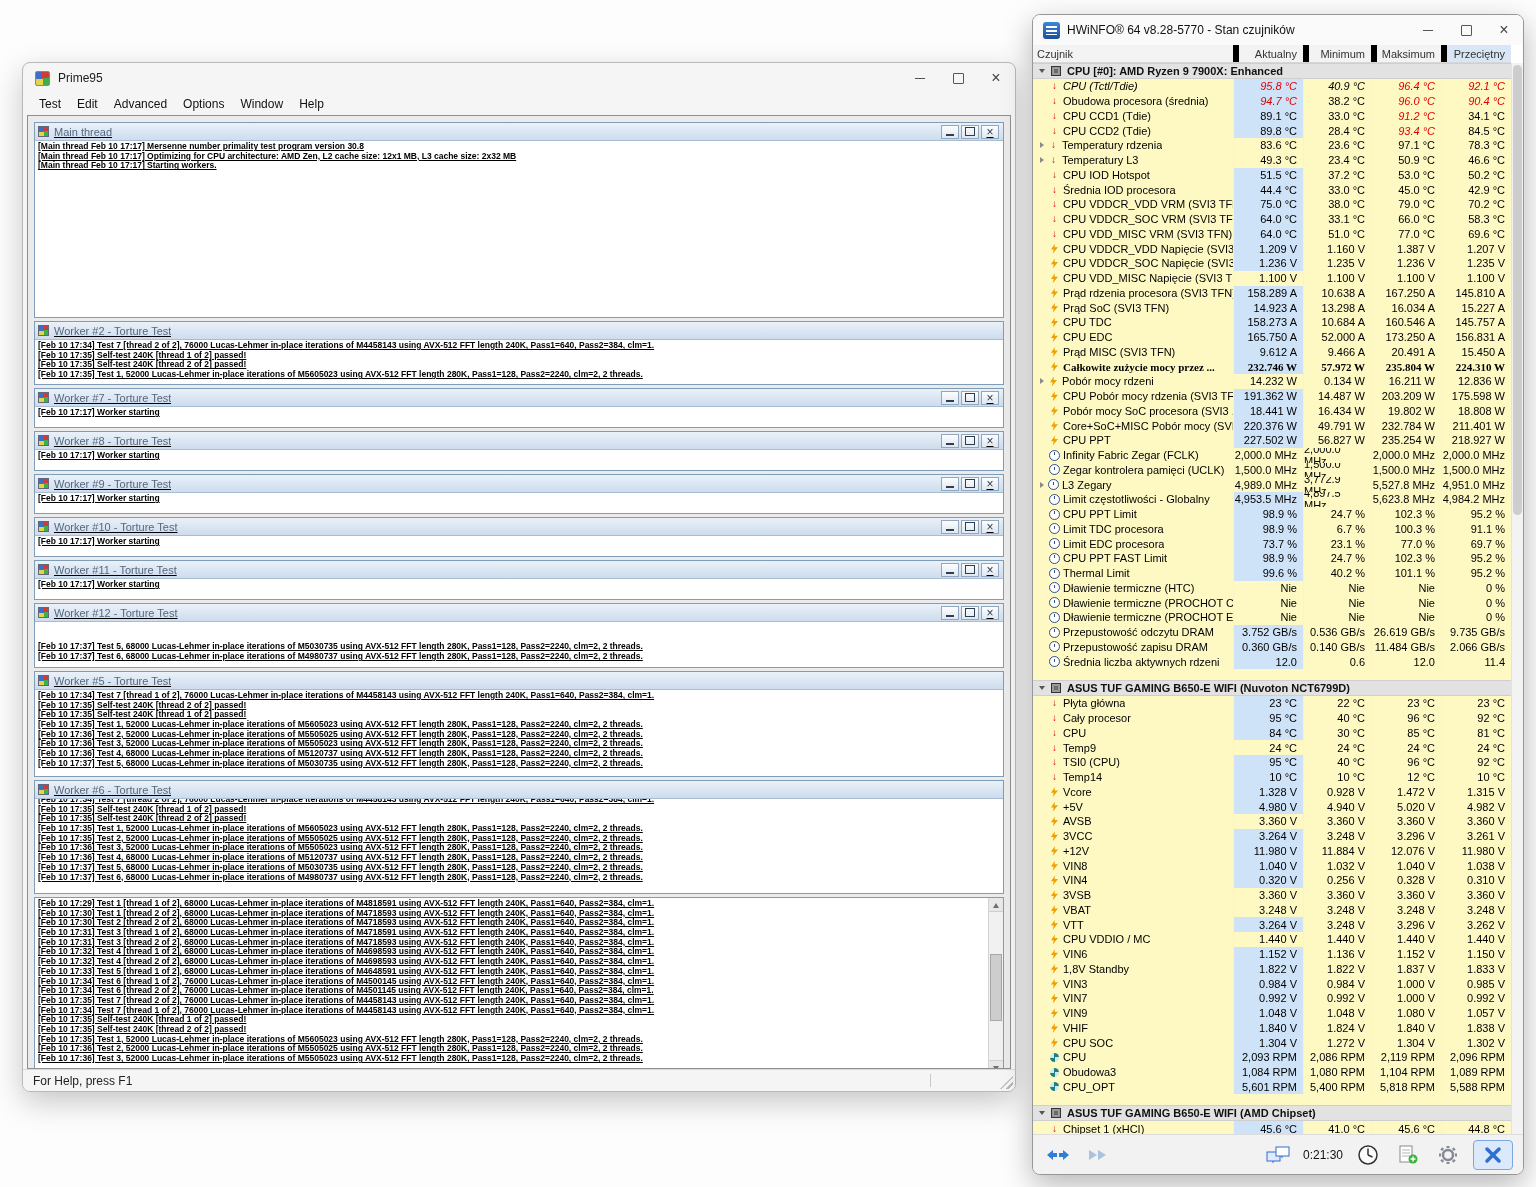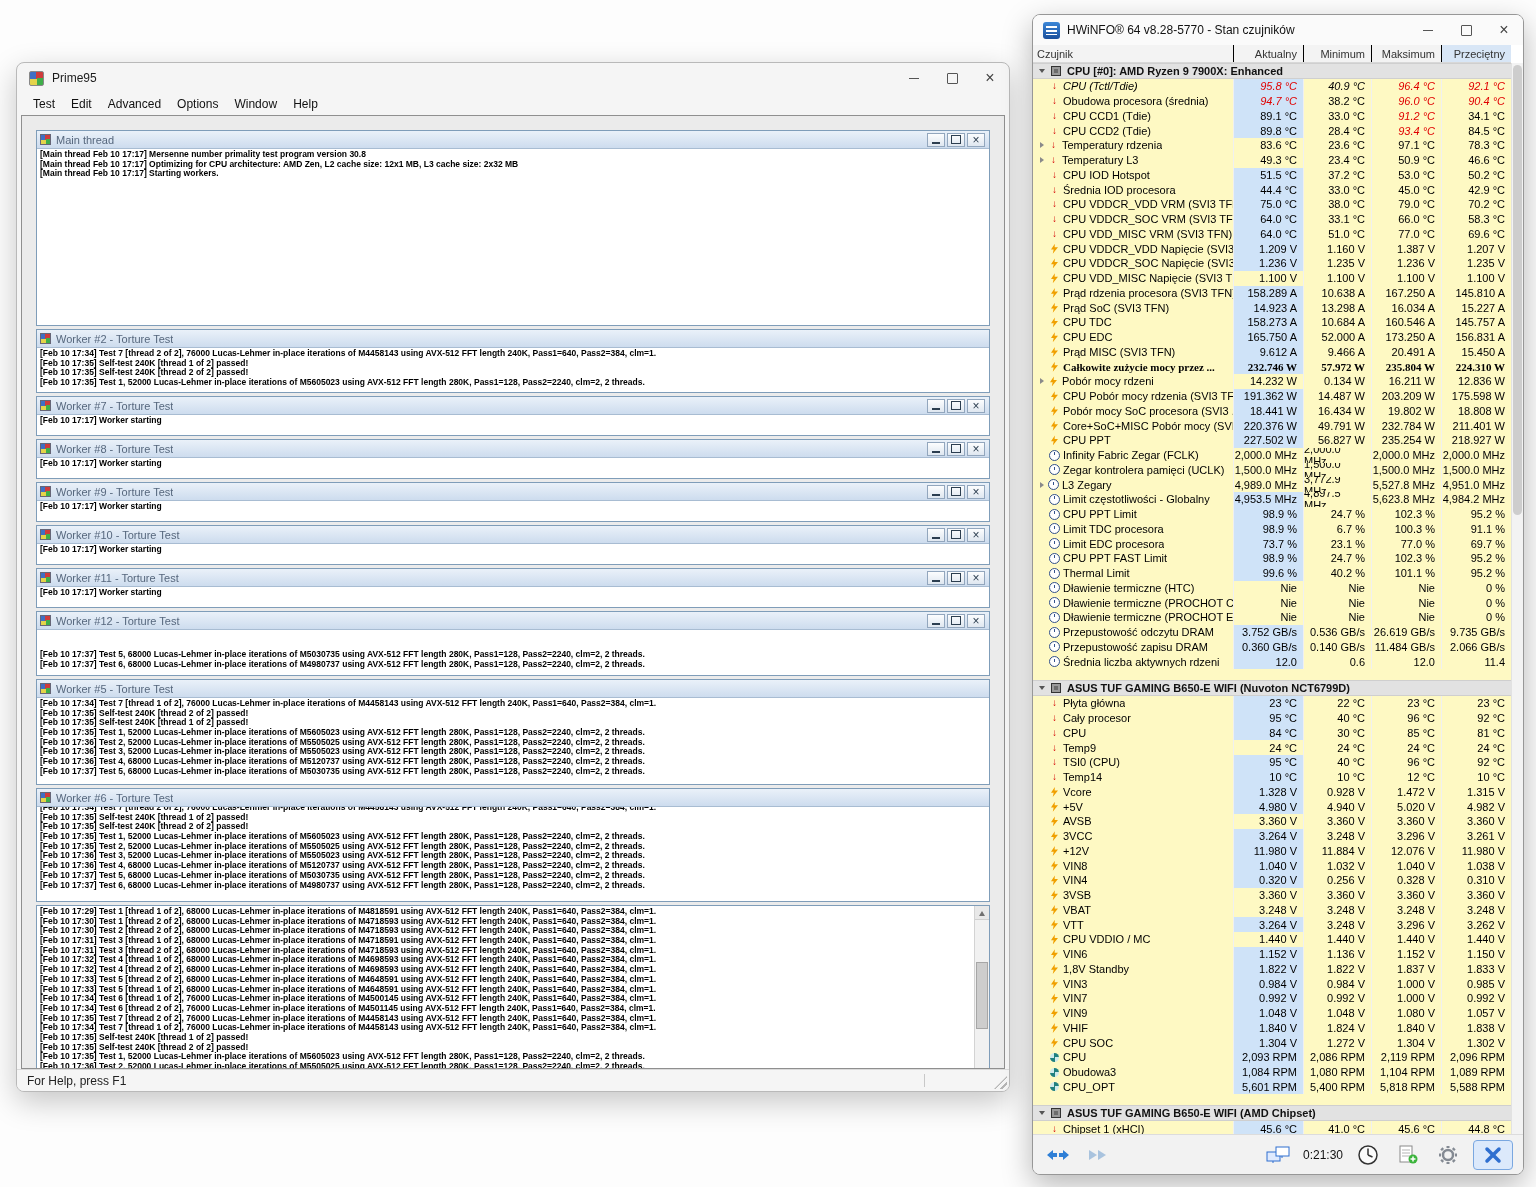--- a/index.html
+++ b/index.html
@@ -1,32 +1,32 @@
 <!DOCTYPE html>
 <html><head>
 <meta charset="utf-8">
 <style>
   * { margin:0; padding:0; box-sizing:border-box; }
   html,body { width:1536px; height:1187px; background:#fdfdfd; font-family:"Liberation Sans",sans-serif; overflow:hidden; }
 
   
-  #prime95 { position:absolute; left:16px; top:62px; width:994px; height:1030px;
+  #prime95 { position:absolute; left:22px; top:62px; width:994px; height:1030px;
     background:#f5f5f5; border:1px solid #b9b9b9; border-radius:8px;
     box-shadow:0 10px 30px rgba(0,0,0,.22); display:flex; flex-direction:column; overflow:hidden; }
   .p95-title { height:30px; display:flex; align-items:center; gap:8px; padding-left:12px; font-size:12px; color:#1b1b1b; flex:none; }
   .p95-appicon { width:15px; height:15px; border:1px solid #888; border-radius:2px;
     background:conic-gradient(#cf3b3b 0 25%, #3fae49 0 50%, #e4d44a 0 75%, #3f6fc4 0); flex:none; }
   .cap-btns { margin-left:auto; display:flex; height:100%; }
   .cap-btn { width:38px; height:100%; display:flex; align-items:center; justify-content:center; color:#555; }
   .cap-min::after { content:""; width:10px; height:1px; background:#555; }
   .cap-max::after { content:""; width:9px; height:9px; border:1px solid #555; border-radius:1px; }
   .cap-close::after { content:"×"; font-size:16px; line-height:1; color:#444; }
   .p95-menubar { height:22px; display:flex; align-items:center; padding-left:8px; font-size:12px; color:#111; flex:none; }
   .menu-item { padding:2px 8px; }
-  .mdi { flex:1; margin:0 4px; border:1px solid #8f8f8f; background:#ebebeb; padding:14px; overflow:hidden; }
+  .mdi { flex:1; margin:0 4px; border:1px solid #8f8f8f; background:#ebebeb; padding:6px; overflow:hidden;text-decoration:underline; }
   .mdiwin { border:1px solid #7f9db9; margin-bottom:3px; background:#fff; position:relative; }
   .mdiwin:last-child { margin-bottom:0; }
   .mdi-title { height:18px; background:linear-gradient(#eaf1f9,#cddcee); border-bottom:1px solid #a8bcd2;
     display:flex; align-items:center; gap:5px; padding:0 3px; font-size:11px; color:#56677d; }
   .mdi-title-text { white-space:nowrap; overflow:hidden; }
   .p95-ico { width:11px; height:11px; border:1px solid #667; flex:none;
     background:conic-gradient(#cf3b3b 0 25%, #3fae49 0 50%, #e4d44a 0 75%, #3f6fc4 0); }
   .mdi-btns { margin-left:auto; display:flex; gap:2px; padding-right:1px; }
   .mdi-btn { width:18px; height:14px; background:linear-gradient(#fcfdfe,#dfe7f0); border:1px solid #92a6bd;
     display:flex; align-items:center; justify-content:center; color:#2c3e50; }
@@ -53,21 +53,21 @@
   
   #hwinfo { position:absolute; left:1032px; top:14px; width:492px; height:1161px;
     background:#fff; border:1px solid #979797; border-radius:8px;
     box-shadow:0 10px 30px rgba(0,0,0,.28); display:flex; flex-direction:column; overflow:hidden; }
   .hw-title { height:30px; background:#fafafa; display:flex; align-items:center; gap:7px; padding-left:10px; font-size:12px; color:#111; flex:none; }
   .hw-appicon { width:17px; height:17px; border-radius:3px; background:linear-gradient(#3c87d7,#1b4f9c); position:relative; flex:none; }
   .hw-appicon::after { content:""; position:absolute; left:3px; right:3px; top:4px; bottom:4px;
     background:repeating-linear-gradient(#fff 0 2px, transparent 2px 4px); }
   .hw-header { height:18px; display:grid; grid-template-columns:200px 70px 68px 70px 70px; margin-right:12px;
     background:#f3f3f3; border-bottom:1px solid #d8d8d8; font-size:11px; color:#333; flex:none; }
-  .hcell { display:flex; align-items:center; justify-content:flex-end; padding-right:6px; border-left:1px solid #000000; height:100%;padding-left:12px; }
+  .hcell { display:flex; align-items:center; justify-content:flex-end; padding-right:6px; border-left:6px solid #000000; height:100%;padding-left:12px; }
   .hcell:first-child { justify-content:flex-start; padding-left:4px; border-left:none; }
   .hcell.sel { background:#d8e6f6; }
   .hw-body { flex:1; display:flex; overflow:hidden; background:#fef9c3; }
   .hw-list { width:478px; overflow:hidden; }
   .hw-scroll { width:12px; background:#f3f3f3; border-left:1px solid #e2e2e2; position:relative; }
   .hw-thumb { position:absolute; top:2px; left:1px; right:1px; height:42%; background:#cdcdcd; border-radius:5px; }
   .hw-sec { height:16px; background:#e2e2e2; border-top:1px solid #cfcfcf; border-bottom:1px solid #cfcfcf;
     display:flex; align-items:center; gap:4px; padding-left:4px; font-size:11px; font-weight:700; color:#111; overflow:hidden; white-space:nowrap; }
   .chev-down { width:0; height:0; border-top:4px solid #555; border-left:3.5px solid transparent; border-right:3.5px solid transparent; margin:0 2px; flex:none; }
   .chip-ico { width:10px; height:10px; background:#6c6c6c; border:1px solid #333; box-shadow:inset 0 0 0 2px #9a9a9a; margin-right:2px; flex:none; }
@@ -270,21 +270,20 @@
         </div>
         <div class="mdiwin pane">
           <div class="mdi-content" style="height: 176px;">
             <div class="log-line">[Feb 10 17:29] Test 1 [thread 1 of 2], 68000 Lucas-Lehmer in-place iterations of M4818591 using AVX-512 FFT length 240K, Pass1=640, Pass2=384, clm=1.</div>
             <div class="log-line">[Feb 10 17:30] Test 1 [thread 2 of 2], 68000 Lucas-Lehmer in-place iterations of M4718593 using AVX-512 FFT length 240K, Pass1=640, Pass2=384, clm=1.</div>
             <div class="log-line">[Feb 10 17:30] Test 2 [thread 2 of 2], 68000 Lucas-Lehmer in-place iterations of M4718593 using AVX-512 FFT length 240K, Pass1=640, Pass2=384, clm=1.</div>
             <div class="log-line">[Feb 10 17:31] Test 3 [thread 1 of 2], 68000 Lucas-Lehmer in-place iterations of M4718591 using AVX-512 FFT length 240K, Pass1=640, Pass2=384, clm=1.</div>
             <div class="log-line">[Feb 10 17:31] Test 3 [thread 2 of 2], 68000 Lucas-Lehmer in-place iterations of M4718593 using AVX-512 FFT length 240K, Pass1=640, Pass2=384, clm=1.</div>
             <div class="log-line">[Feb 10 17:32] Test 4 [thread 1 of 2], 68000 Lucas-Lehmer in-place iterations of M4698593 using AVX-512 FFT length 240K, Pass1=640, Pass2=384, clm=1.</div>
             <div class="log-line">[Feb 10 17:32] Test 4 [thread 2 of 2], 68000 Lucas-Lehmer in-place iterations of M4698593 using AVX-512 FFT length 240K, Pass1=640, Pass2=384, clm=1.</div>
-            <div class="log-line">[Feb 10 17:33] Test 5 [thread 2 of 2], 68000 Lucas-Lehmer in-place iterations of M4648591 using AVX-512 FFT length 240K, Pass1=640, Pass2=384, clm=1.</div>
             <div class="log-line">[Feb 10 17:33] Test 5 [thread 1 of 2], 68000 Lucas-Lehmer in-place iterations of M4648591 using AVX-512 FFT length 240K, Pass1=640, Pass2=384, clm=1.</div>
             <div class="log-line">[Feb 10 17:34] Test 6 [thread 1 of 2], 76000 Lucas-Lehmer in-place iterations of M4500145 using AVX-512 FFT length 240K, Pass1=640, Pass2=384, clm=1.</div>
             <div class="log-line">[Feb 10 17:34] Test 6 [thread 2 of 2], 76000 Lucas-Lehmer in-place iterations of M4501145 using AVX-512 FFT length 240K, Pass1=640, Pass2=384, clm=1.</div>
             <div class="log-line">[Feb 10 17:35] Test 7 [thread 2 of 2], 76000 Lucas-Lehmer in-place iterations of M4458143 using AVX-512 FFT length 240K, Pass1=640, Pass2=384, clm=1.</div>
             <div class="log-line">[Feb 10 17:34] Test 7 [thread 1 of 2], 76000 Lucas-Lehmer in-place iterations of M4458143 using AVX-512 FFT length 240K, Pass1=640, Pass2=384, clm=1.</div>
             <div class="log-line">[Feb 10 17:35] Self-test 240K [thread 1 of 2] passed!</div>
             <div class="log-line">[Feb 10 17:35] Self-test 240K [thread 2 of 2] passed!</div>
             <div class="log-line">[Feb 10 17:35] Test 1, 52000 Lucas-Lehmer in-place iterations of M5605023 using AVX-512 FFT length 280K, Pass1=128, Pass2=2240, clm=2, 2 threads.</div>
             <div class="log-line">[Feb 10 17:36] Test 2, 52000 Lucas-Lehmer in-place iterations of M5505025 using AVX-512 FFT length 280K, Pass1=128, Pass2=2240, clm=2, 2 threads.</div>
             <div class="log-line">[Feb 10 17:36] Test 3, 52000 Lucas-Lehmer in-place iterations of M5505023 using AVX-512 FFT length 280K, Pass1=128, Pass2=2240, clm=2, 2 threads.</div>

